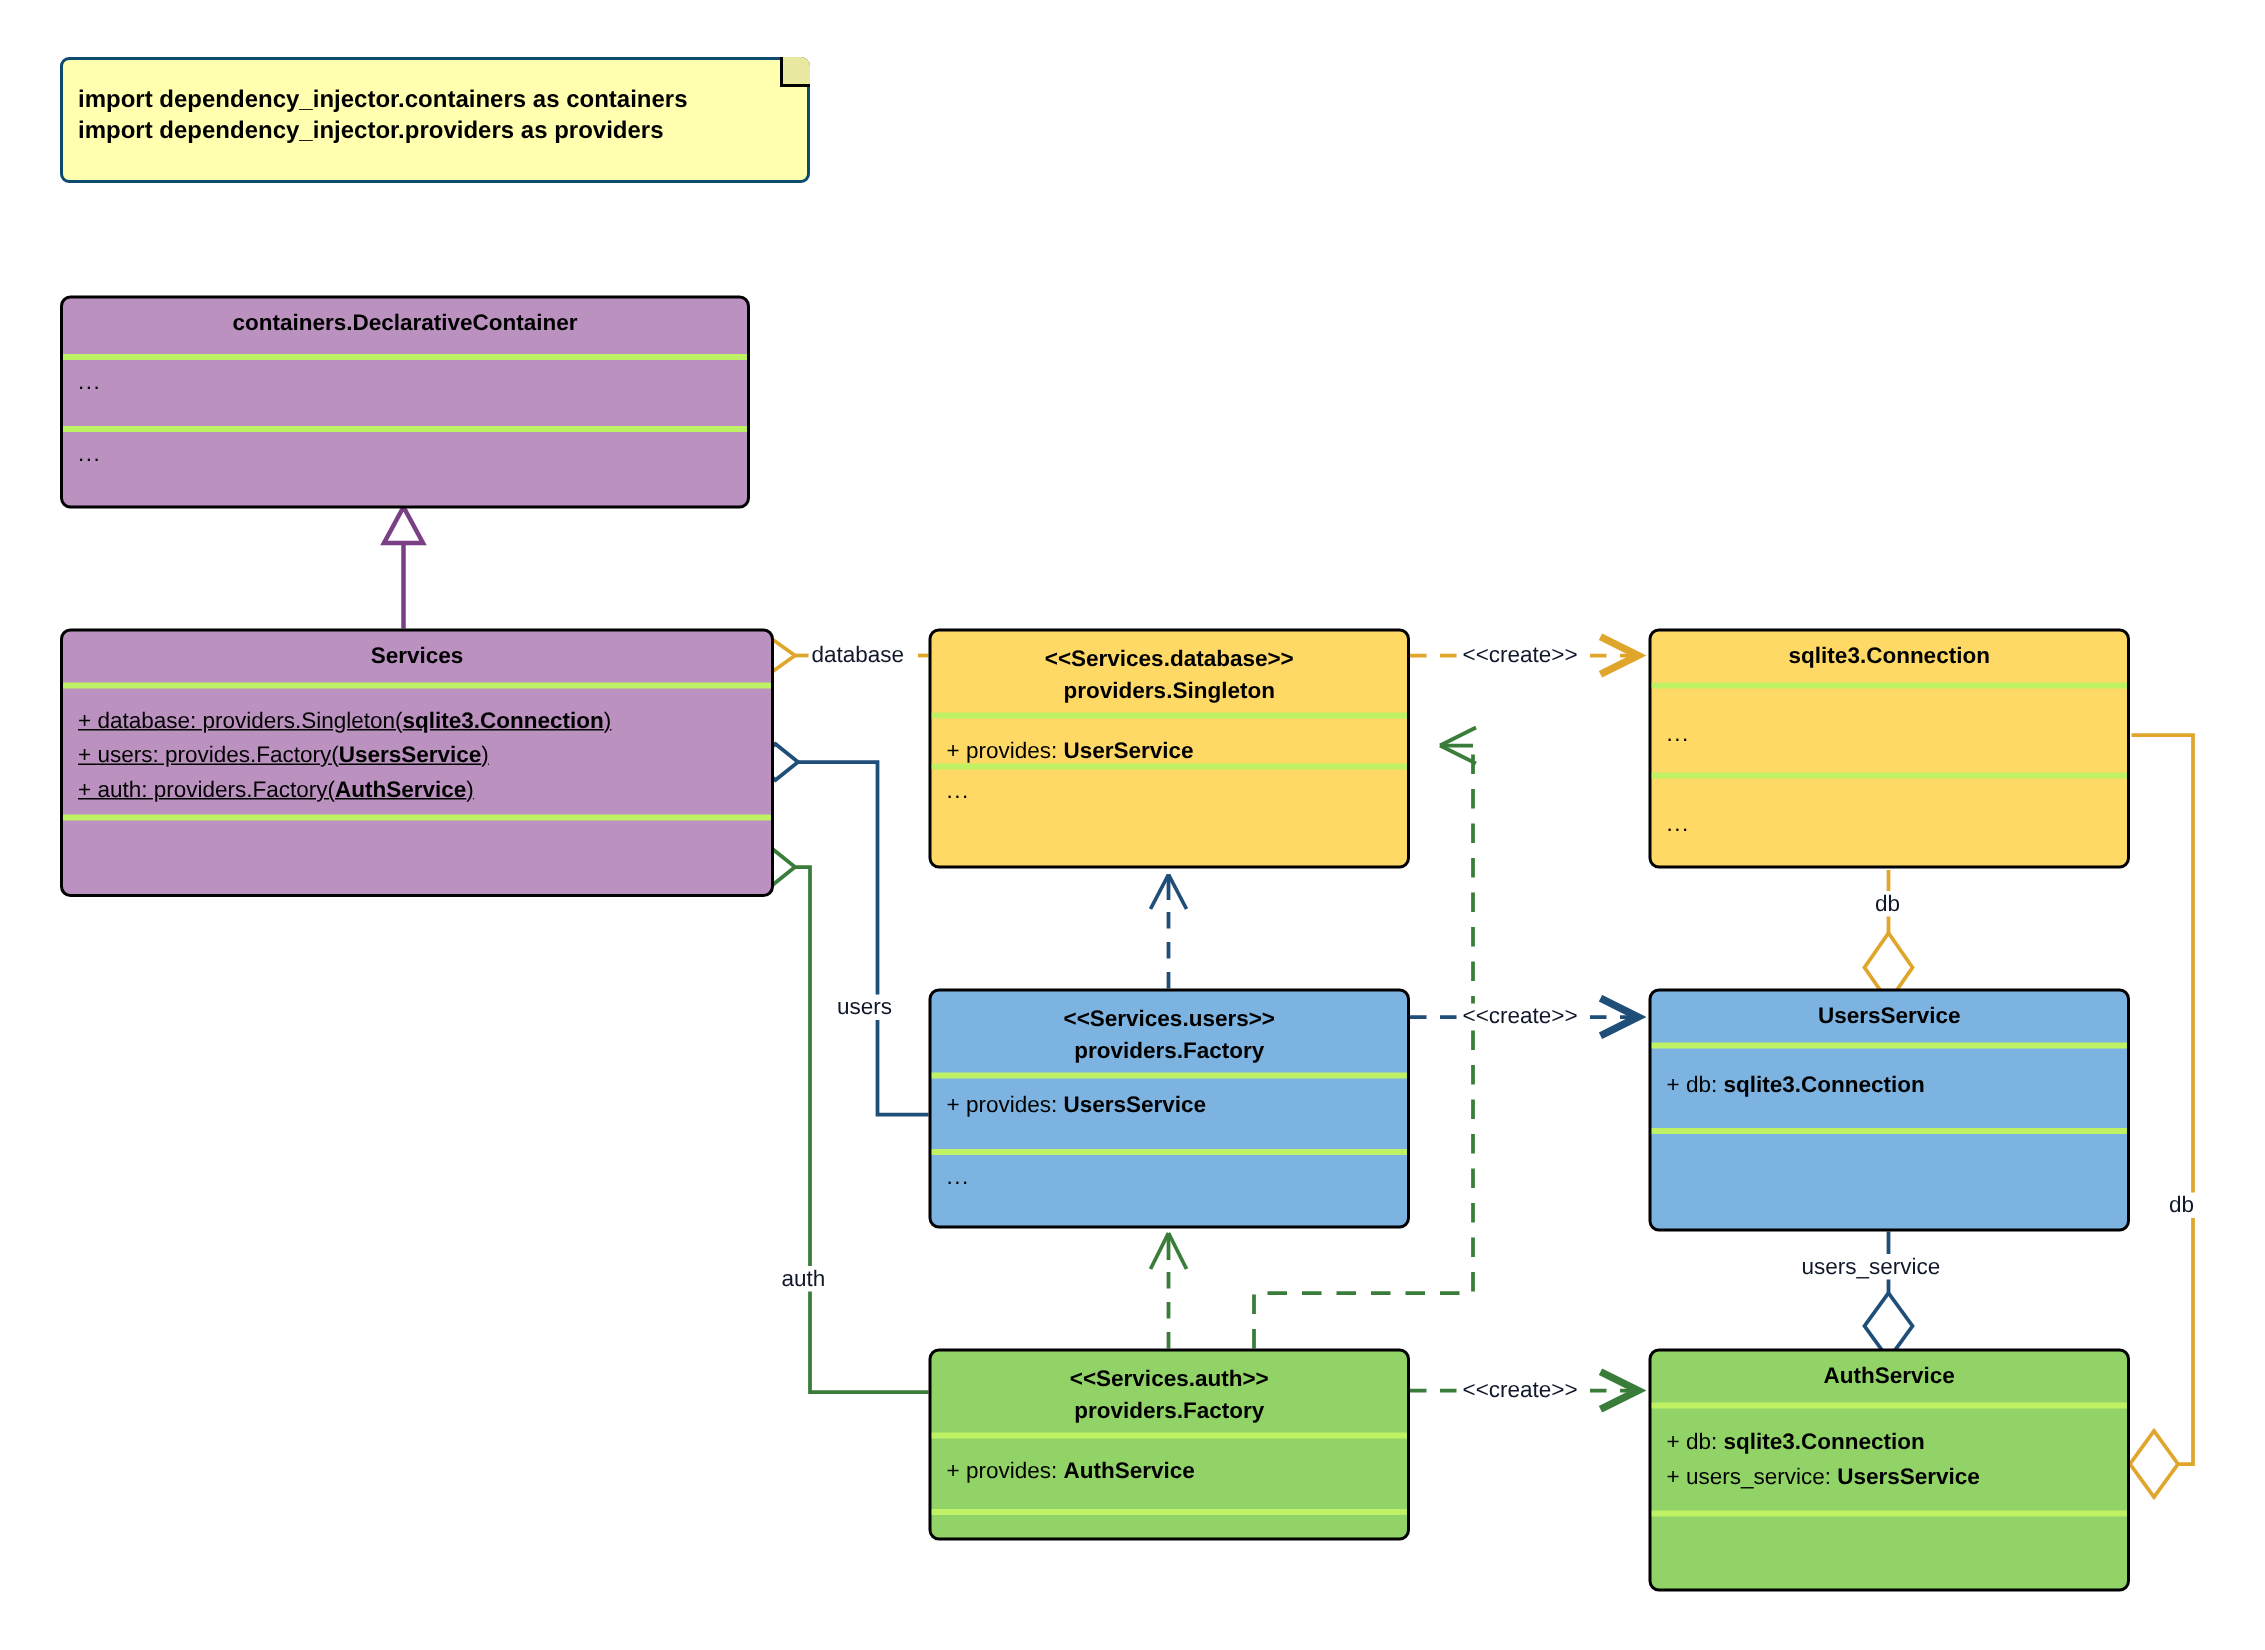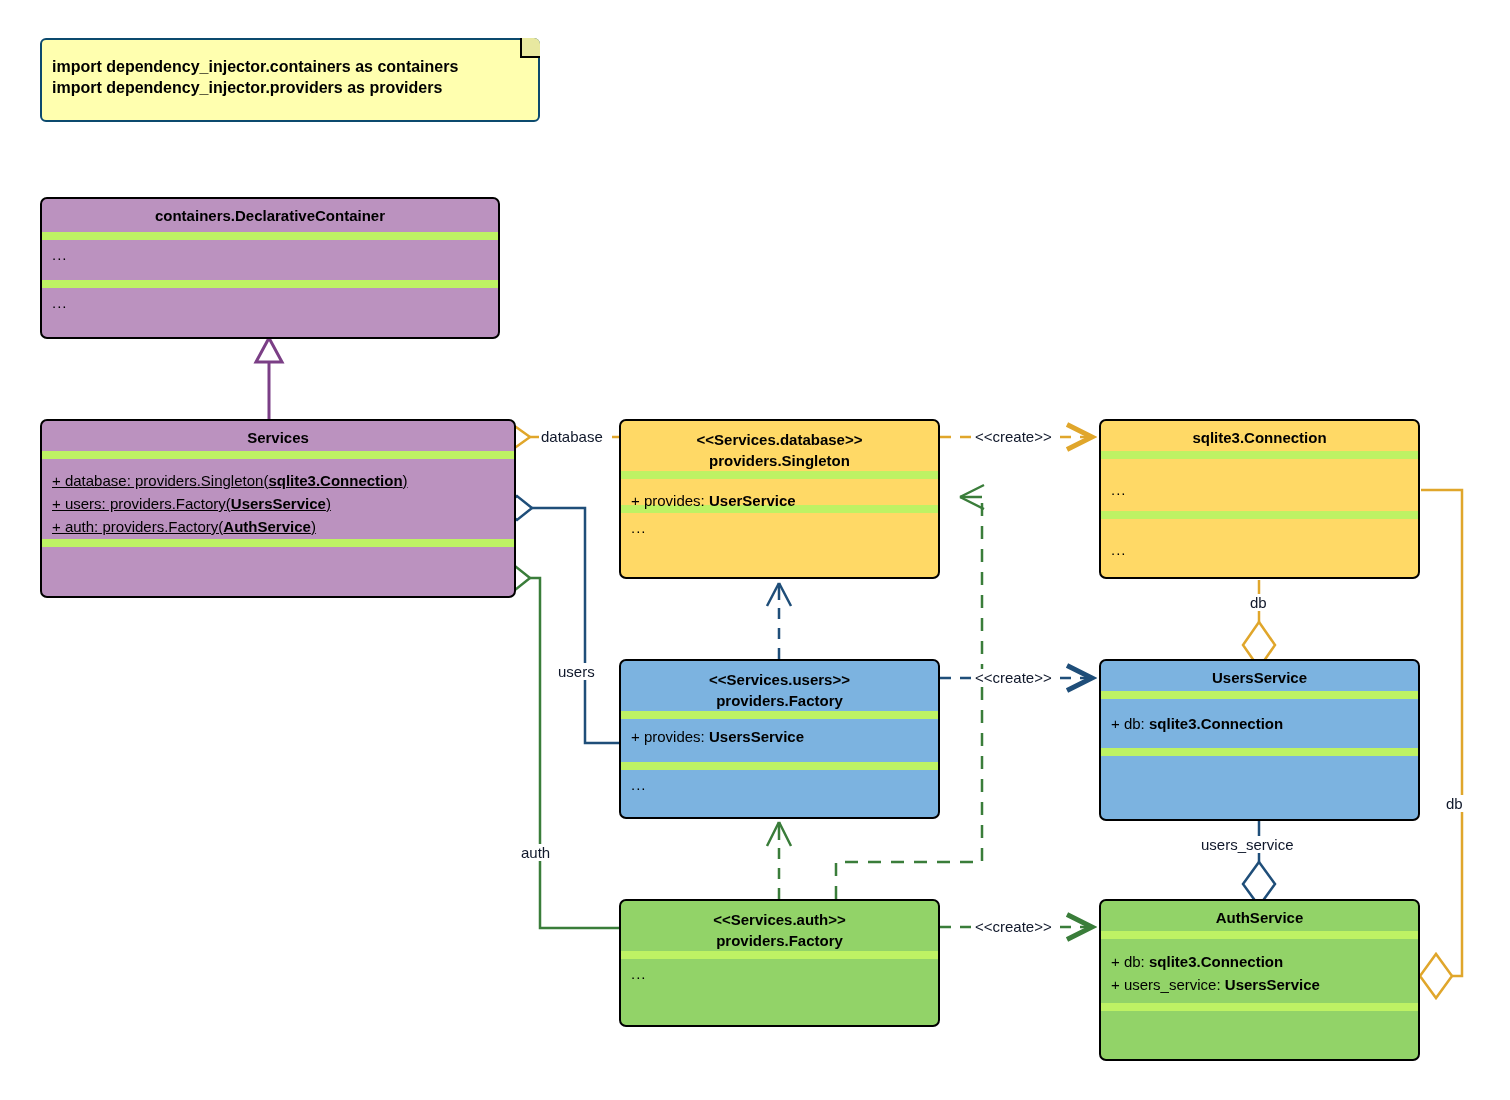--- a/index.html
+++ b/index.html
@@ -57,21 +57,21 @@
   
   .uml {
     position: absolute;
     box-sizing: border-box;
     border: 2px solid #000000;
     border-radius: 7px;
     overflow: hidden;
   }
   .uml .sect {
     box-sizing: border-box;
-    border-bottom: 8px solid #bef264;
+    border-bottom: 4px solid #bef264;
     padding: 6px 10px;
   }
   .uml .sect:last-child {
     border-bottom: none;
   }
   .uml .title {
     text-align: center;
     font-weight: bold;
     font-size: 15px;
     color: #000;
@@ -210,21 +210,21 @@
       <div class="dots">...</div>
     </div>
   </div>
 
   <div class="uml purple" style="left:40px; top:419px; width:476px; height:179px;">
     <div class="sect" style="height:38px;">
       <div class="title">Services</div>
     </div>
     <div class="sect" style="height:88px; padding-top:10px;">
       <div class="attr stat"><span>+ database: providers.Singleton(</span><b>sqlite3.Connection</b><span>)</span></div>
-      <div class="attr stat"><span>+ users: providers.Factory(</span><b>UsersService</b><span>)</span></div>
+      <div class="attr stat"><span>+ users: provides.Factory(</span><b>UsersService</b><span>)</span></div>
       <div class="attr stat"><span>+ auth: providers.Factory(</span><b>AuthService</b><span>)</span></div>
     </div>
     <div class="sect" style="height:49px;">
       <div class="dots"></div>
     </div>
   </div>
 
   <div class="uml yellow" style="left:619px; top:419px; width:321px; height:160px;">
     <div class="sect" style="height:58px; padding-top:8px;">
       <div class="title">&lt;&lt;Services.database&gt;&gt;</div>
@@ -249,20 +249,23 @@
     <div class="sect" style="height:47px;">
       <div class="dots">...</div>
     </div>
   </div>
 
   <div class="uml green" style="left:619px; top:899px; width:321px; height:128px;">
     <div class="sect" style="height:58px; padding-top:8px;">
       <div class="title">&lt;&lt;Services.auth&gt;&gt;</div>
       <div class="title">providers.Factory</div>
     </div>
+    <div class="sect" style="height:51px; padding-top:10px;">
+      <div class="attr"><span>+ provides: </span><b>AuthService</b></div>
+    </div>
     <div class="sect" style="height:47px;">
       <div class="dots">...</div>
     </div>
   </div>
 
   <div class="uml yellow" style="left:1099px; top:419px; width:321px; height:160px;">
     <div class="sect" style="height:38px;">
       <div class="title">sqlite3.Connection</div>
     </div>
     <div class="sect" style="height:60px; padding-top:22px;">

